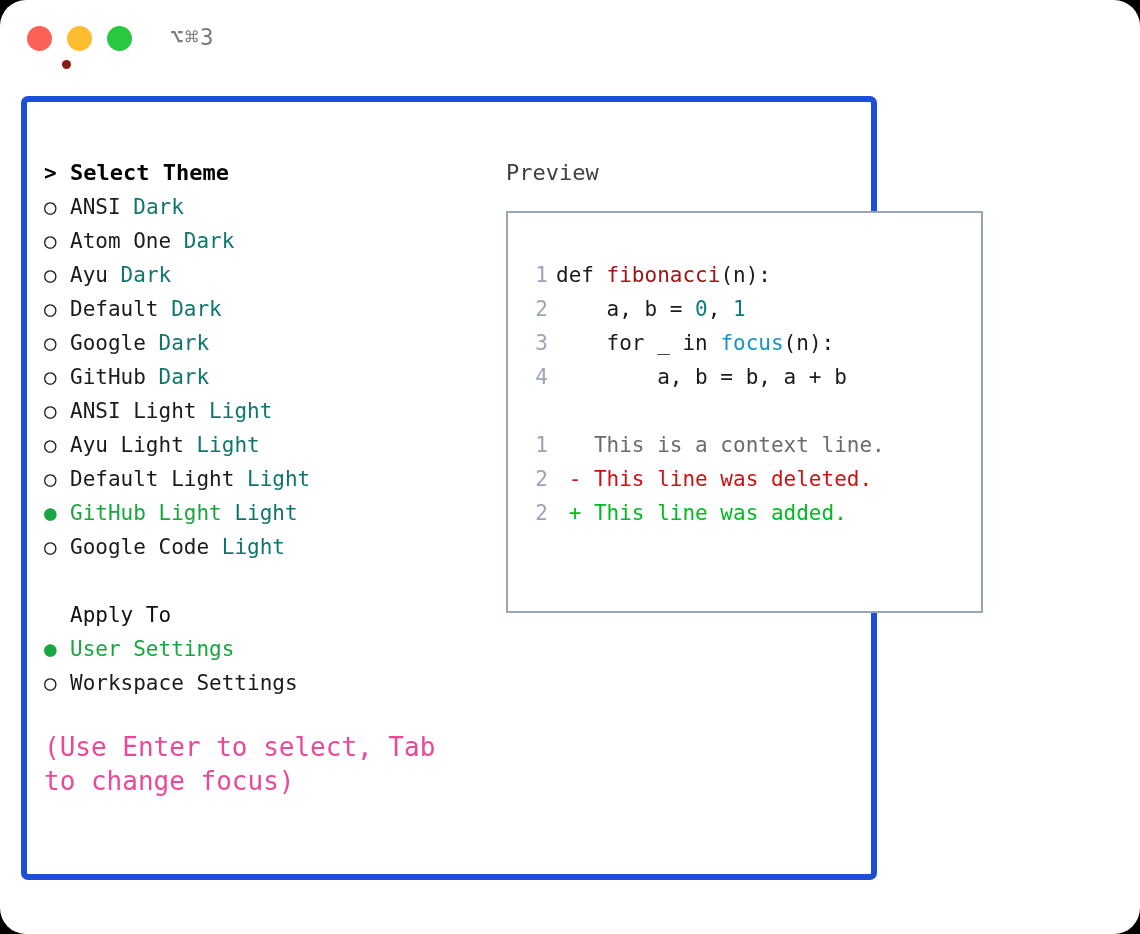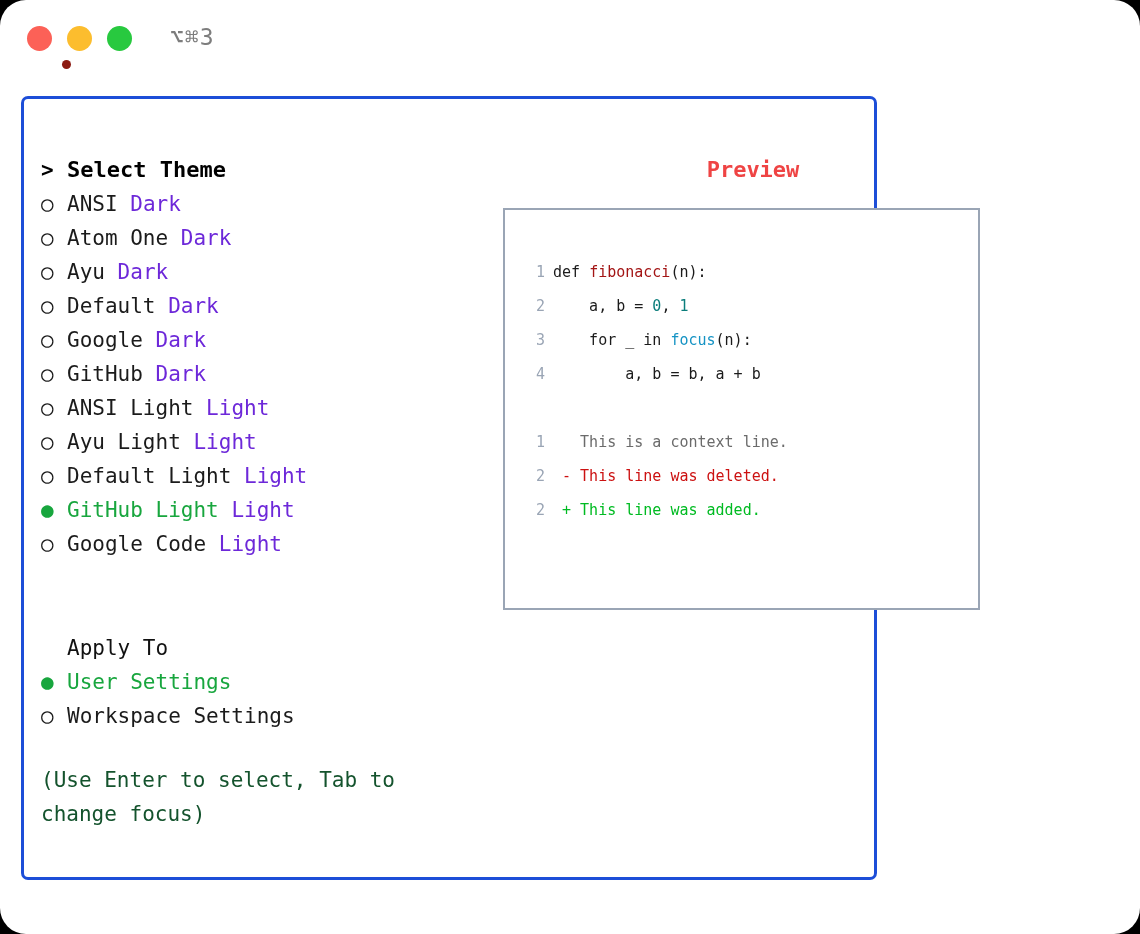--- a/index.html
+++ b/index.html
@@ -61,21 +61,21 @@
     white-space: nowrap;
   }
 
   
   #panel {
     position: absolute;
     left: 21px;
     top: 96px;
     width: 856px;
     height: 784px;
-    border: 3px solid #1d4ed8;
+    border: 6px solid #1d4ed8;
     border-radius: 7px;
     box-sizing: border-box;
     background: #ffffff;
   }
 
   
   #left-col {
     position: absolute;
     left: 17px;
     top: 54px;
@@ -96,79 +96,77 @@
     font-size: 21px;
   }
   .header-row {
     font-weight: bold;
     font-size: 22px;
     color: #000000;
   }
   .header-row .marker { font-weight: bold; }
 
   .tag {
-    color: #6d28d9;
+    color: #0f766e;
     text-align: right;
   }
   .row.selected .name { color: #18a63e; }
   .row.selected .marker { color: #18a63e; }
 
   .section-label {
     font-size: 21px;
     color: #111111;
     height: 34px;
     line-height: 34px;
     padding-left: 26px;
     white-space: nowrap;
-    margin-top: 36px;
   }
 
   .spacer-34 { height: 34px; }
   .spacer-30 { height: 30px; }
 
   #hint {
-    font-size: 21px;
-    color: #14532d;
+    font-size: 26px;
+    color: #ec4899;
     line-height: 34px;
     width: 410px;
   }
 
   
   #right-col {
     position: absolute;
     left: 479px;
     top: 54px;
     width: 500px;
   }
   #preview-title {
     font-size: 22px;
-    font-weight: bold;
-    color: #ef4444;
-    height: 34px;
-    line-height: 34px;
-    white-space: nowrap;
-    text-align: center;
+    font-weight: normal;
+    color: #404040;
+    height: 34px;
+    line-height: 34px;
+    white-space: nowrap;
   }
   #preview-box {
     margin-top: 21px;
     width: 477px;
     height: 402px;
     border: 2px solid #9aa5b5;
     box-sizing: border-box;
     background: #ffffff;
     position: relative;
   }
   #code-area {
     position: absolute;
     left: 14px;
     top: 45px;
     right: 8px;
   }
   .cline {
-    font-size: 15px;
+    font-size: 21px;
     height: 34px;
     line-height: 34px;
     white-space: pre;
     color: #1b1b1b;
   }
   .ln {
     display: inline-block;
     width: 26px;
     text-align: right;
     color: #9aa5b5;

